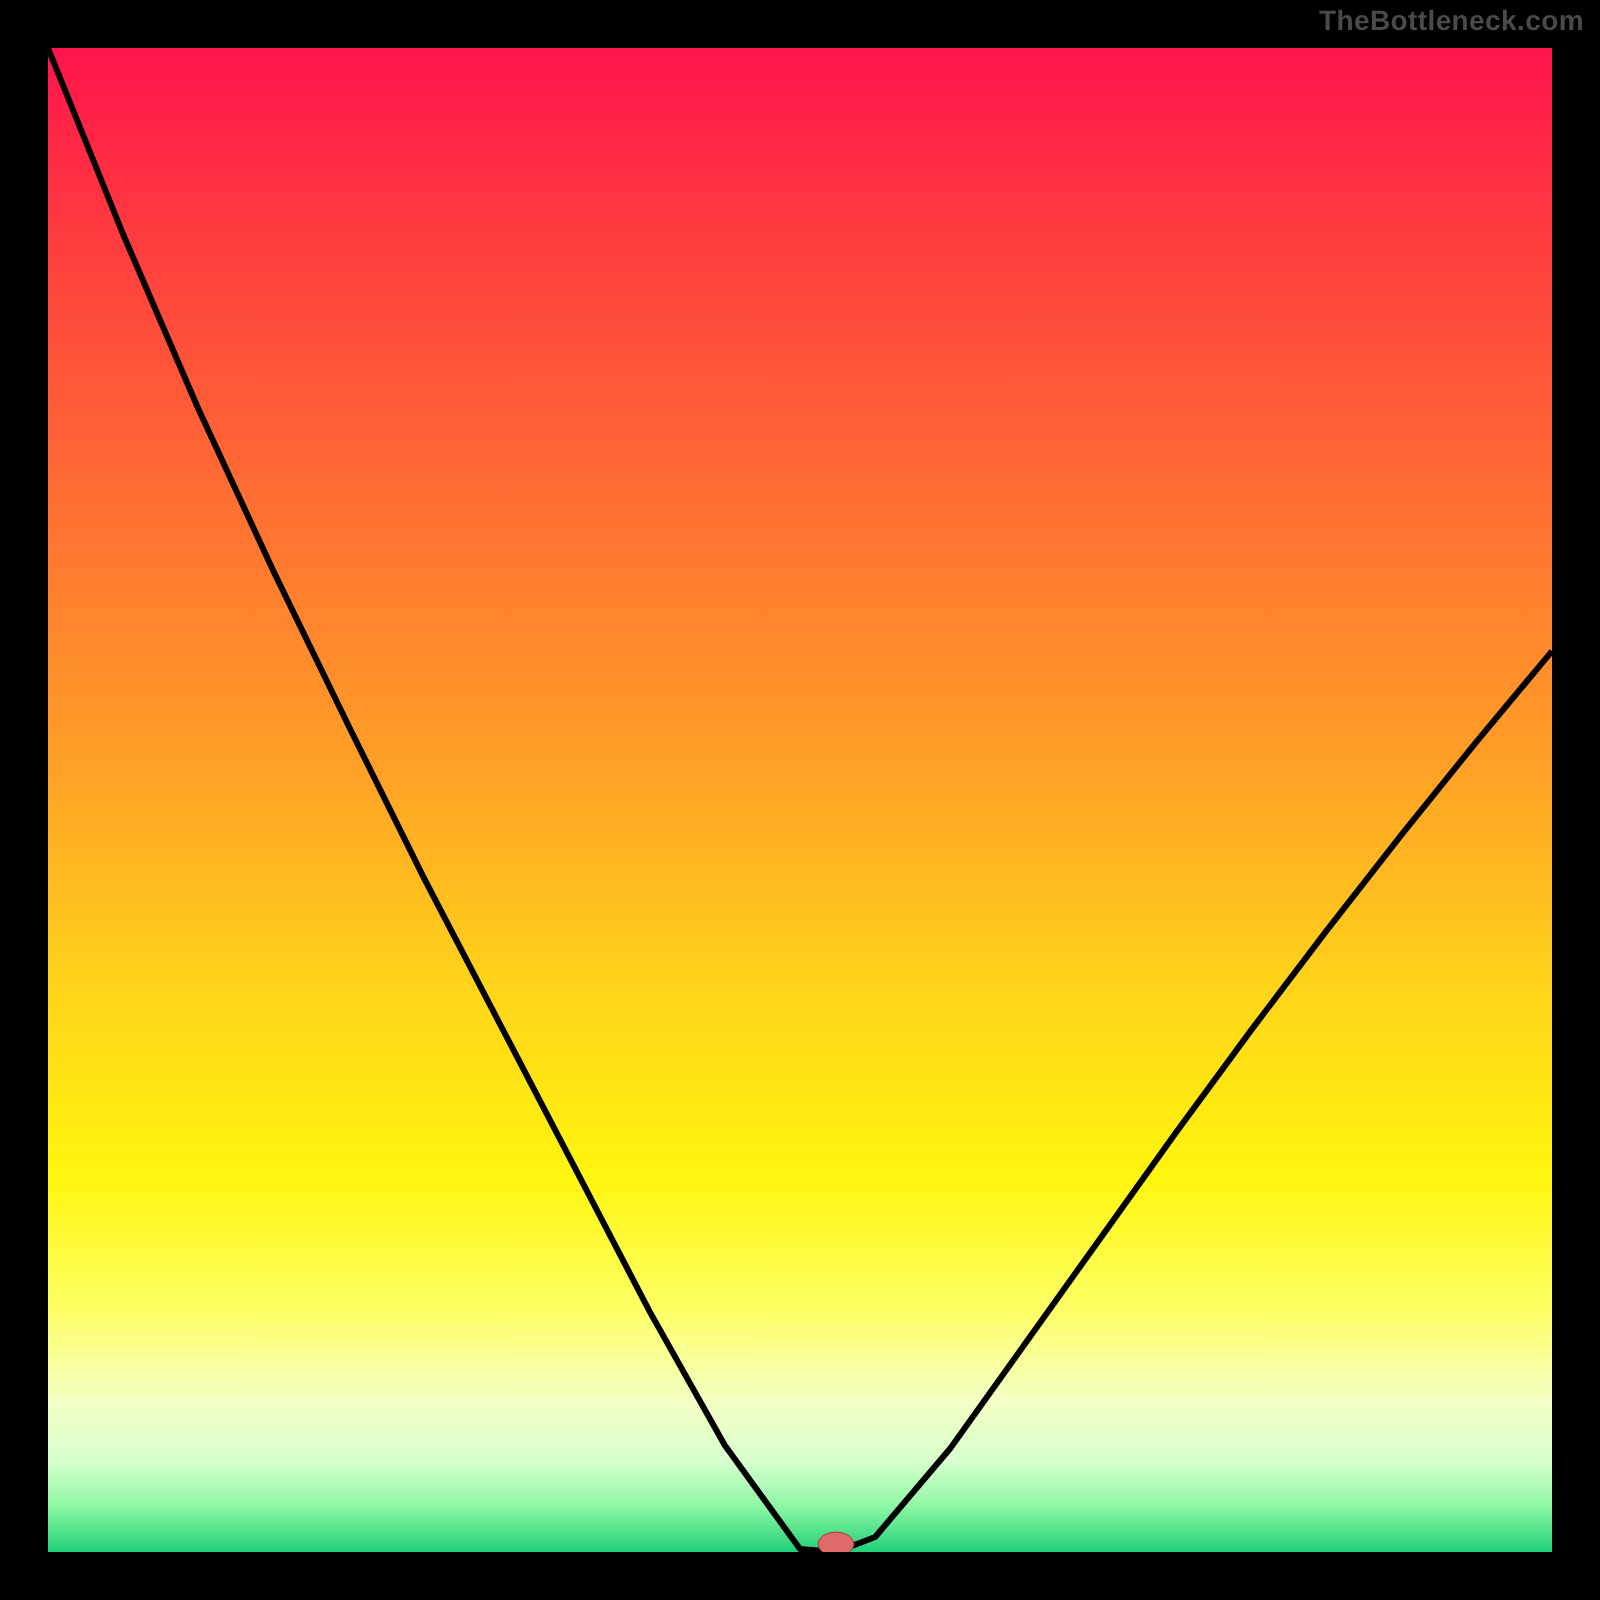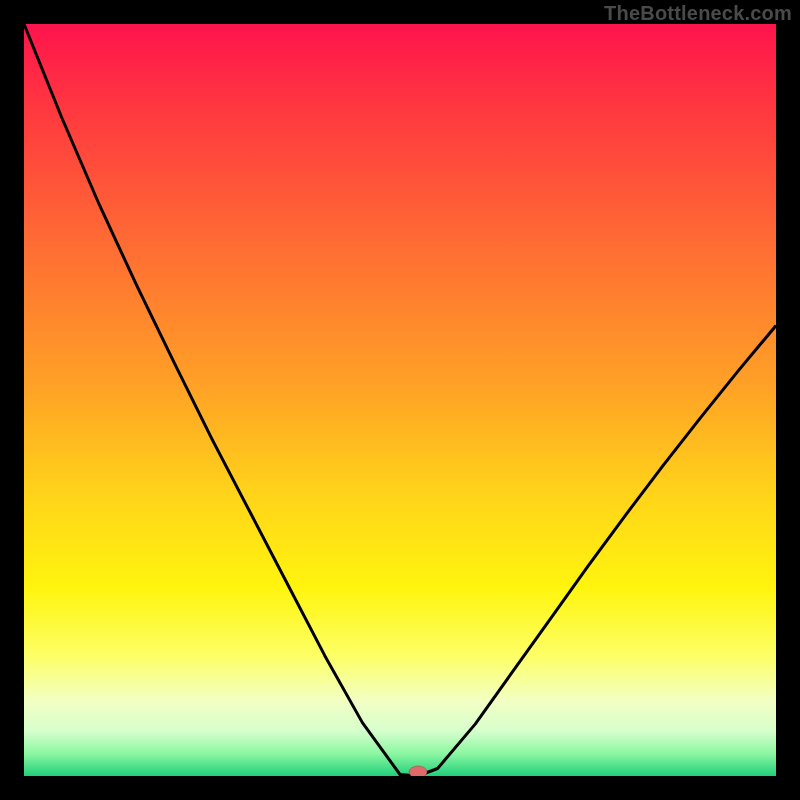--- a/index.html
+++ b/index.html
@@ -22,21 +22,21 @@
     top: 24px;
     width: 752px;
     height: 752px;
   }
   svg { display: block; }
   .watermark {
     position: absolute;
     top: 2px;
     right: 8px;
     font-family: Arial, Helvetica, sans-serif;
-    font-size: 20px;
+    font-size: 14px;
     font-weight: 600;
     color: #4a4a4a;
     letter-spacing: 0.2px;
     user-select: none;
   }
 </style>
 </head>
 <body>
 <div class="frame">
 

